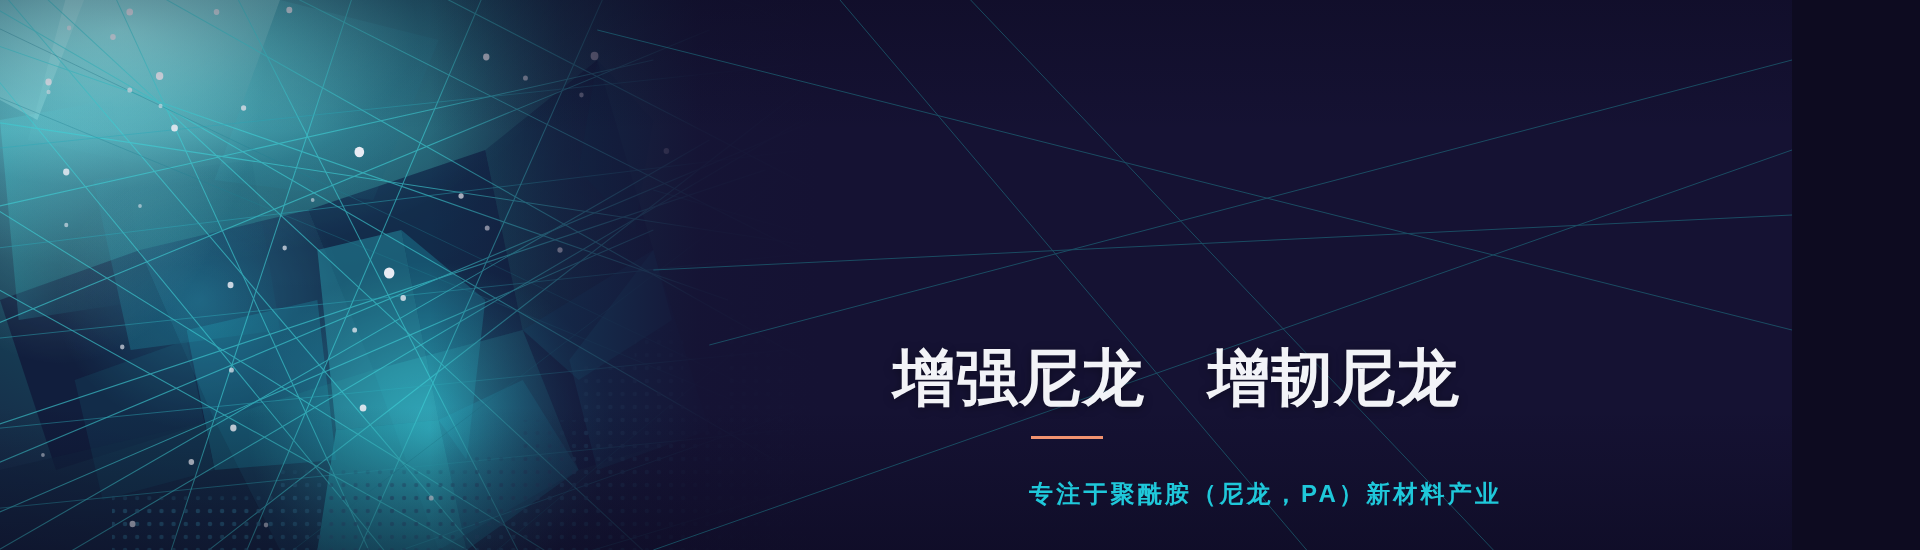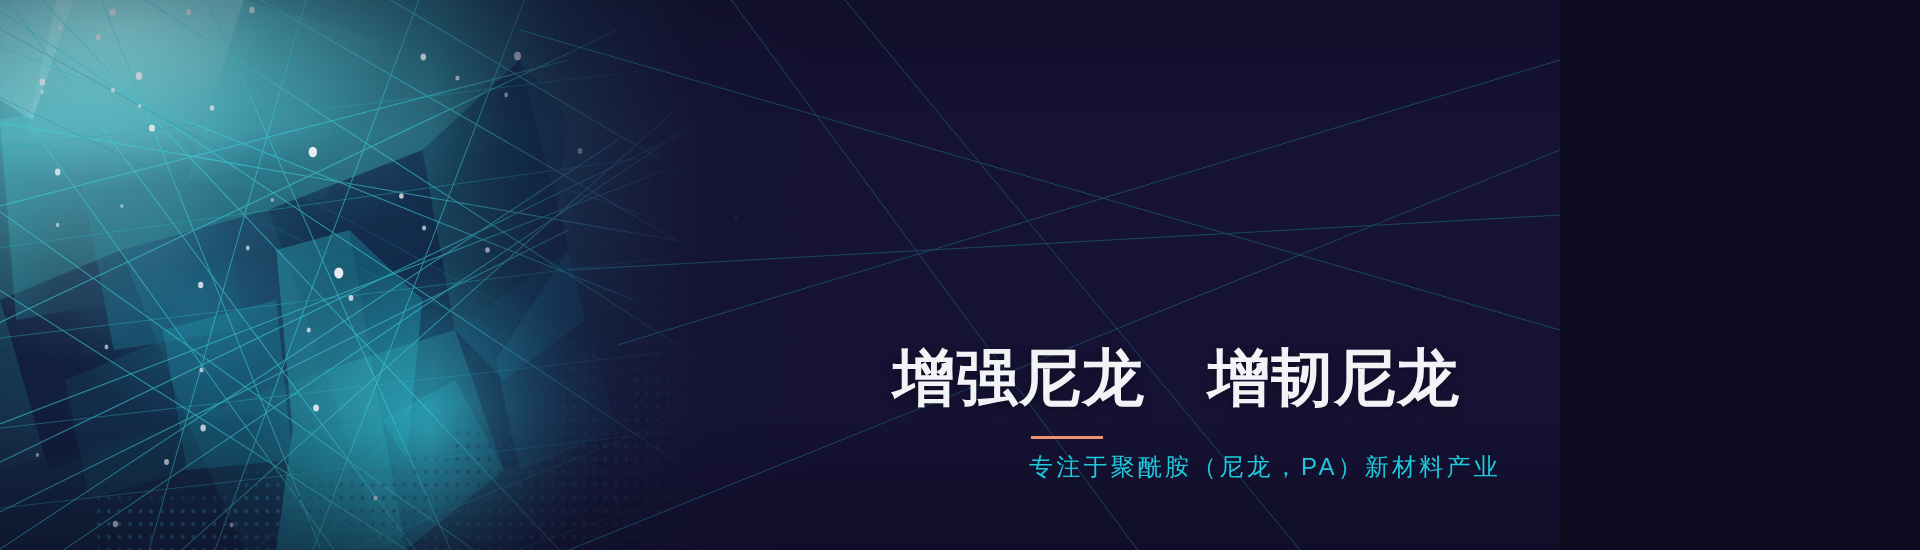--- a/index.html
+++ b/index.html
@@ -5,21 +5,21 @@
   * { margin:0; padding:0; box-sizing:border-box; }
   html,body { background:#0d0b20; }
   body {
     width:1920px; height:550px;
     font-family:"Liberation Sans","DejaVu Sans",sans-serif;
     overflow:hidden;
   }
 
   #banner{
     position:relative;
-    width:1560px; height:550px;
+    width:1792px; height:550px;
     background:#151233;
     overflow:hidden;
   }
 
   
   .layer{ position:absolute; inset:0; }
   .layer svg{ display:block; width:100%; height:100%; }
 
   
   .base-wash{
@@ -70,24 +70,24 @@
 
   .rule{
     position:absolute;
     left:1031px; top:436px;
     width:72px; height:3px;
     background:#f2936f;
   }
 
   .subtitle{
     position:absolute;
-    left:1029px; top:451px;
+    left:1029px; top:478px;
     color:#1fc8da;
     font-size:24px;
-    font-weight:normal;
+    font-weight:bold;
     letter-spacing:3.2px;
     white-space:pre;
   }
 
   
   .dotcity{ opacity:.95; }
 </style>
 </head>
 <body>
 

